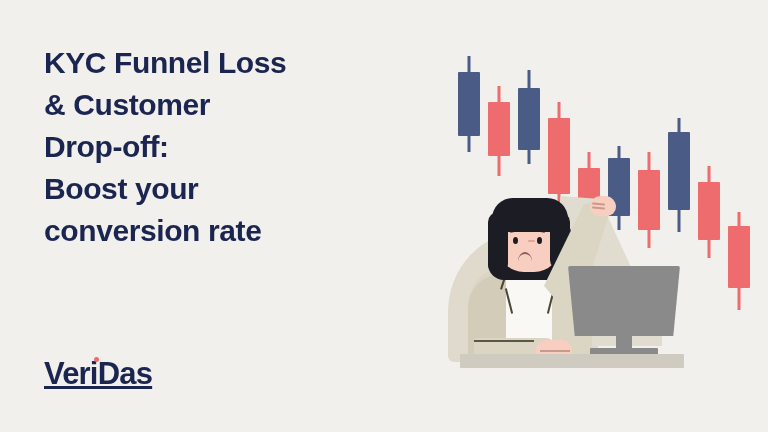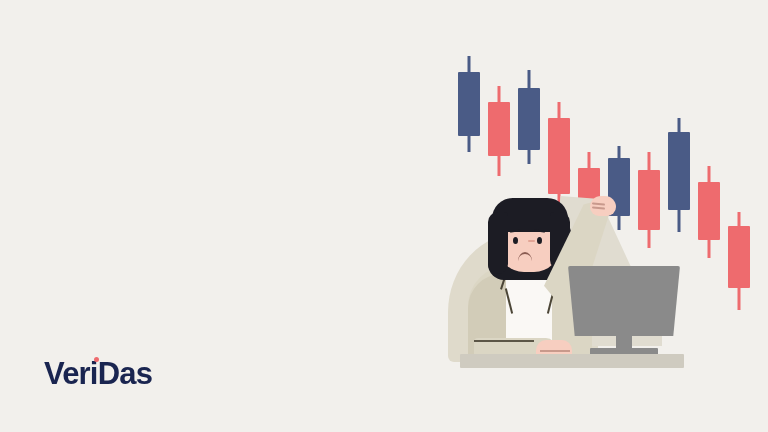--- a/index.html
+++ b/index.html
@@ -46,20 +46,21 @@
     align-items: flex-end;
   }
   .logo-text {
     position: relative;
     color: #1A2550;
     font-family: "Liberation Sans", sans-serif;
     font-size: 31px;
     font-weight: 700;
     letter-spacing: -0.8px;
     line-height: 32px;
+    text-decoration: underline;
   }
   .logo-dot {
     position: absolute;
     width: 5px;
     height: 5px;
     border-radius: 50%;
     background: #EE6B6E;
     left: 50px;
     top: 1px;
   }
@@ -337,20 +338,25 @@
     height: 14px;
     background: #CFCBC0;
     border-radius: 1px;
   }
 </style>
 </head>
 <body>
 
 <div id="slide">
 
+  <div class="headline">KYC Funnel Loss
+&amp; Customer
+Drop-off:
+Boost your
+conversion rate</div>
 
   <div class="chart" id="chart">
       <div class="candle" style="left: 28px; top: 0px; width: 22px; height: 290px;">
         <div class="wick" style="top: 16px; height: 96px; background: rgb(74, 91, 134);"></div>
         <div class="body" style="top: 32px; height: 64px; background: rgb(74, 91, 134);"></div>
       </div>
       <div class="candle" style="left: 58px; top: 0px; width: 22px; height: 290px;">
         <div class="wick" style="top: 46px; height: 90px; background: rgb(238, 107, 110);"></div>
         <div class="body" style="top: 62px; height: 54px; background: rgb(238, 107, 110);"></div>
       </div>

